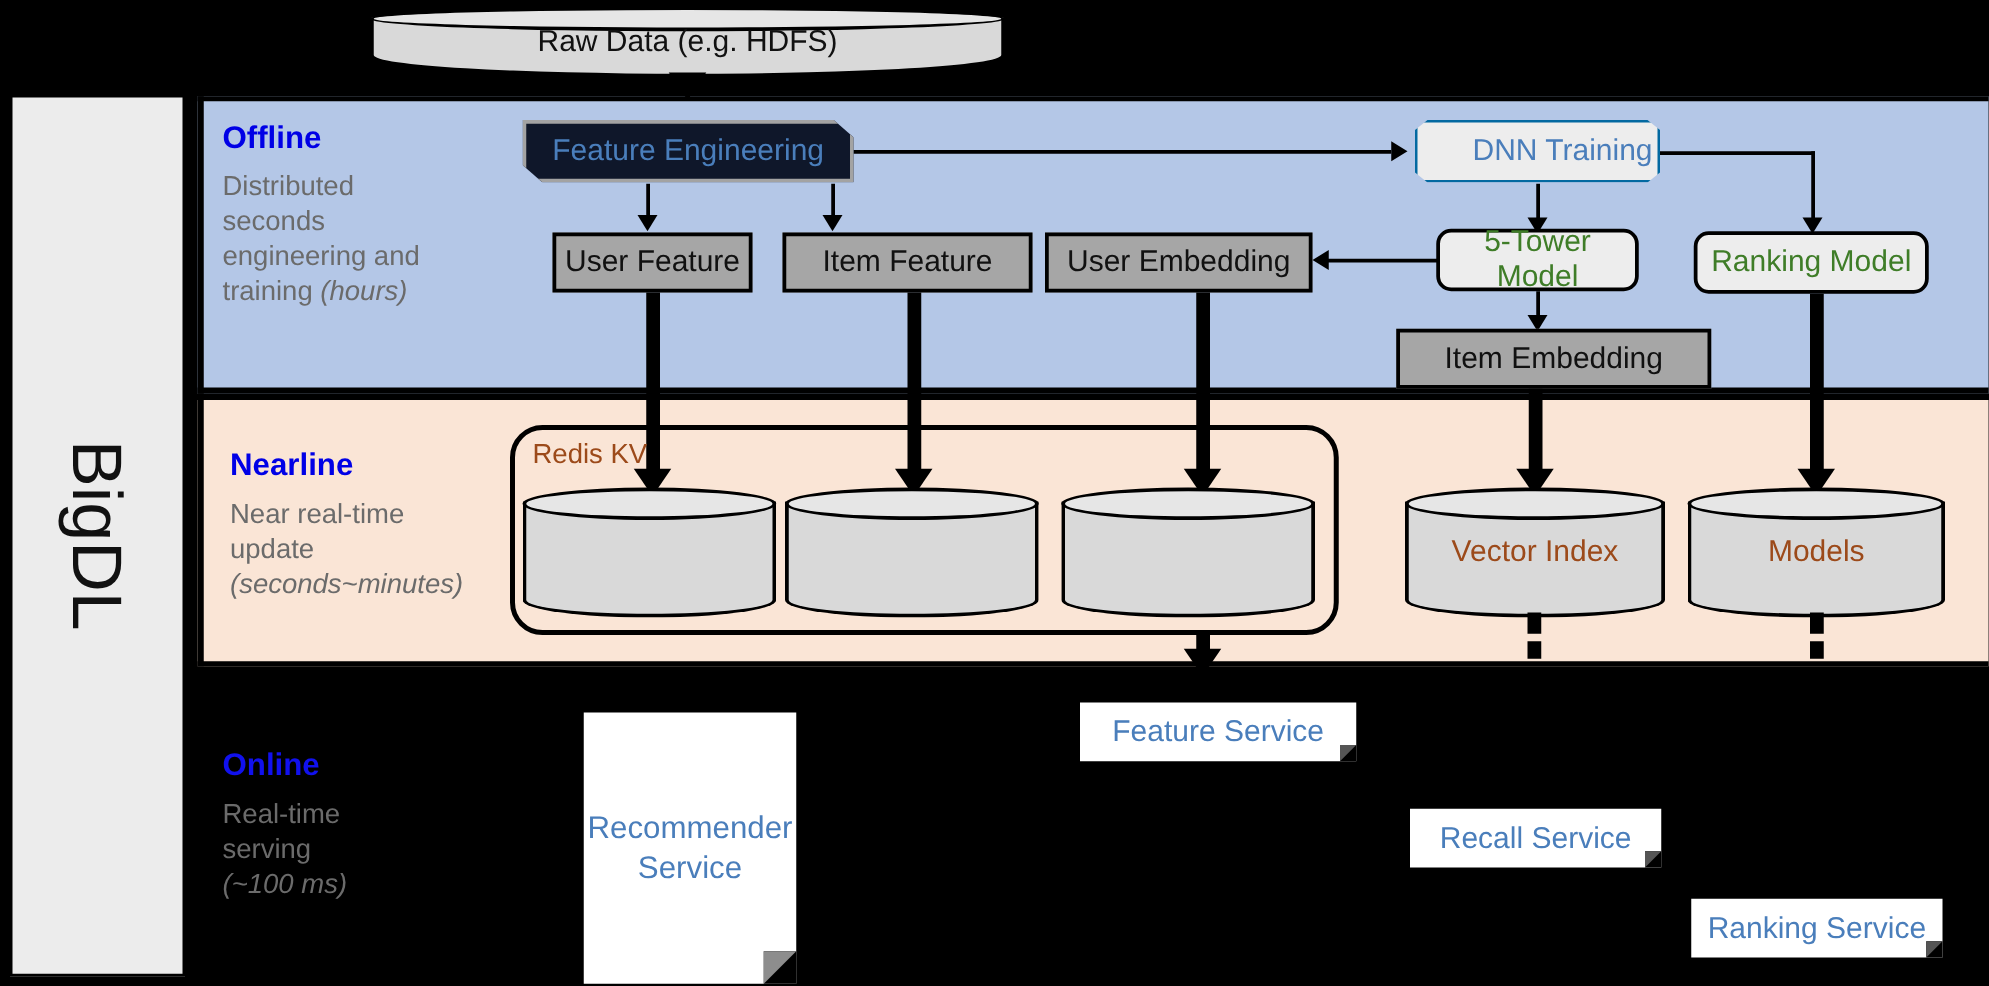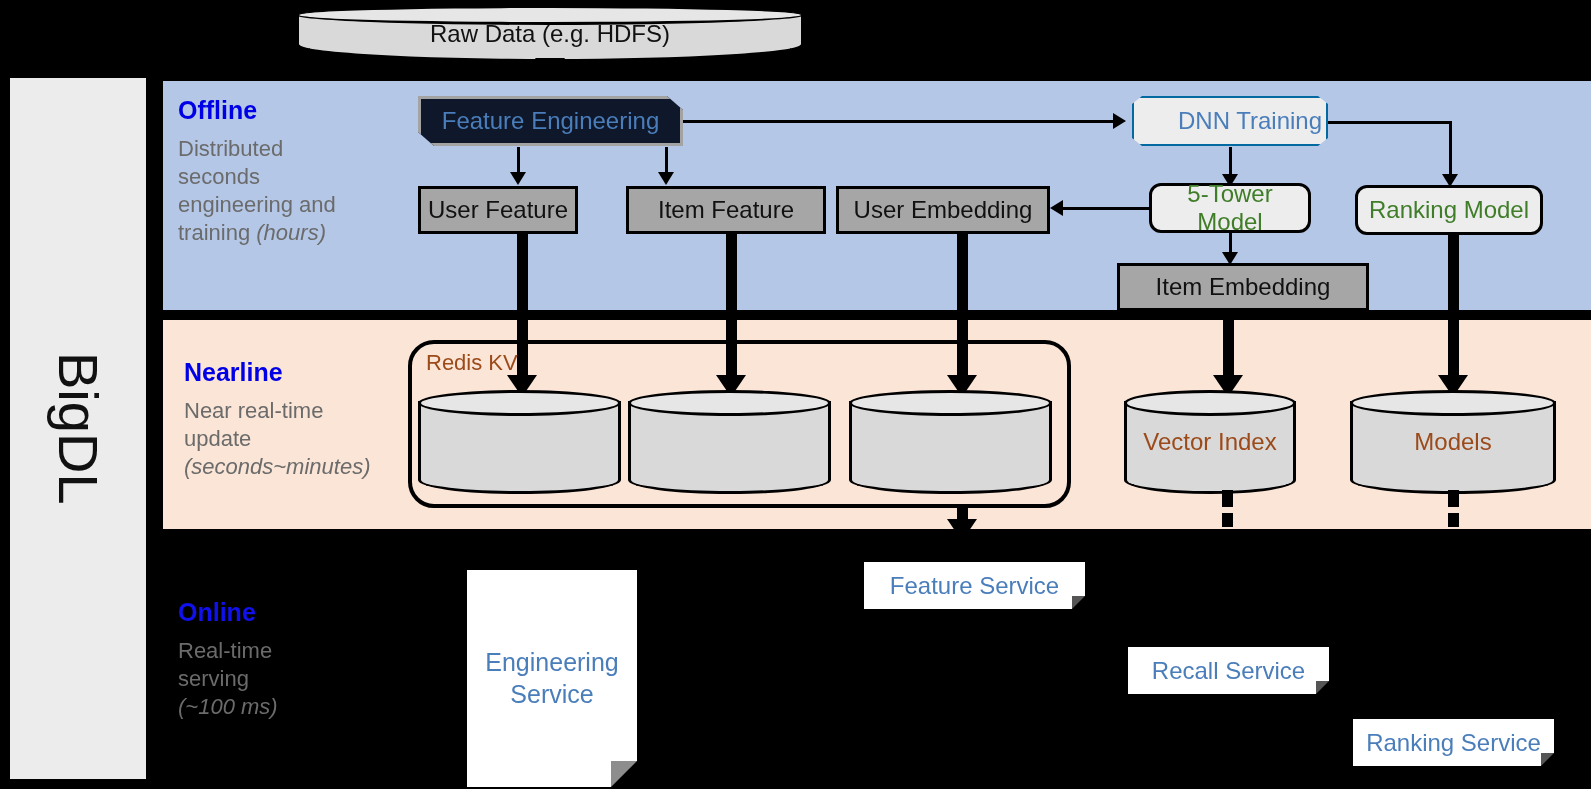--- a/index.html
+++ b/index.html
@@ -262,21 +262,21 @@
   <div class="ln v" style="left:665px; top:147px; height:27px;"></div>
   <div class="arrow-d" style="left:658px; top:172px;"></div>
 
   <div class="ln v" style="left:1229px; top:147px; height:32px;"></div>
   <div class="arrow-d" style="left:1222px; top:174px;"></div>
 
   <div class="ln h" style="left:1328px; top:121px; width:124px;"></div>
   <div class="ln v" style="left:1449px; top:121px; height:56px;"></div>
   <div class="arrow-d" style="left:1442px; top:174px;"></div>
 
-  <div class="box greybox" id="user-feature" style="left:418px; top:186px; width:160px; height:48px;">
+  <div class="box greybox" id="user-feature" style="left:442px; top:186px; width:160px; height:48px;">
     <span>User Feature</span>
   </div>
   <div class="box greybox" id="item-feature" style="left:626px; top:186px; width:200px; height:48px;">
     <span>Item Feature</span>
   </div>
   <div class="box greybox" id="user-embedding" style="left:836px; top:186px; width:214px; height:48px;">
     <span>User Embedding</span>
   </div>
 
   <div class="box procbox green" id="two-tower" style="left:1149px; top:183px; width:162px; height:50px;">
@@ -323,21 +323,21 @@
     <div class="cyl-body"></div>
     <div class="cyl-top"></div>
     <div class="cyl-text"></div>
   </div>
   <div class="cyl" id="kv-3" style="left:849px; top:390px; width:203px; height:104px;">
     <div class="cyl-body"></div>
     <div class="cyl-top"></div>
     <div class="cyl-text"></div>
   </div>
 
-  <div class="cyl" id="vector-index" style="left:1124px; top:390px; width:172px; height:104px;">
+  <div class="cyl" id="vector-index" style="left:1124px; top:390px; width:208px; height:104px;">
     <div class="cyl-body"></div>
     <div class="cyl-top"></div>
     <div class="cyl-text">Vector Index</div>
   </div>
   <div class="cyl" id="models" style="left:1350px; top:390px; width:206px; height:104px;">
     <div class="cyl-body"></div>
     <div class="cyl-top"></div>
     <div class="cyl-text">Models</div>
   </div>
 
@@ -345,21 +345,21 @@
   <div class="arrow-d-big" style="left:947px; top:519px;"></div>
 
   <div class="ln thick-v" style="left:1222px; top:490px; height:17px;"></div>
   <div class="ln thick-v" style="left:1222px; top:513px; height:14px;"></div>
 
   <div class="ln thick-v" style="left:1448px; top:490px; height:17px;"></div>
   <div class="ln thick-v" style="left:1448px; top:513px; height:14px;"></div>
 
   <div class="note" id="recommender-service">
     <div>
-      <div>Engineering</div>
+      <div>Recommender</div>
       <div>Service</div>
     </div>
     <span class="fold"></span>
   </div>
 
   <div class="note" id="feature-service">
     <span>Feature Service</span>
     <span class="fold"></span>
   </div>
 

